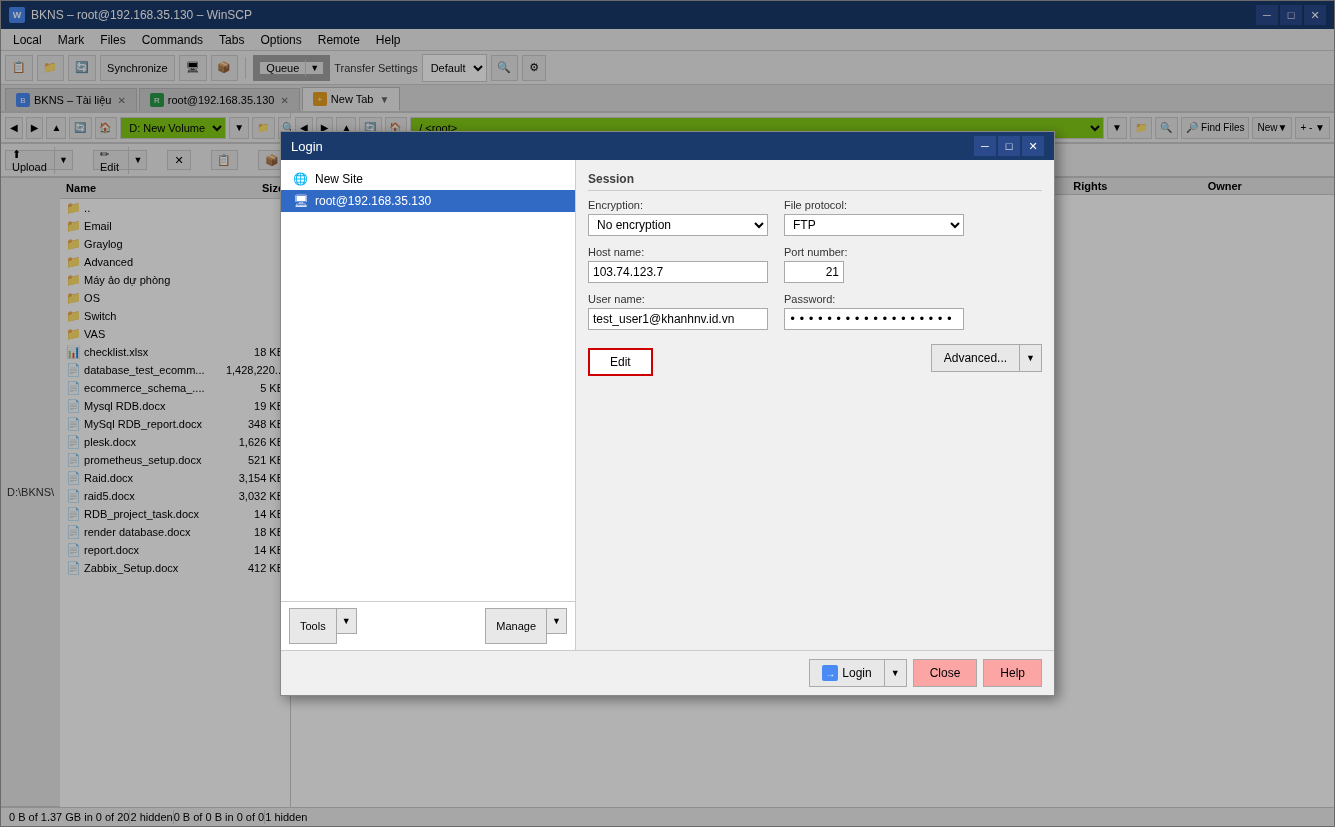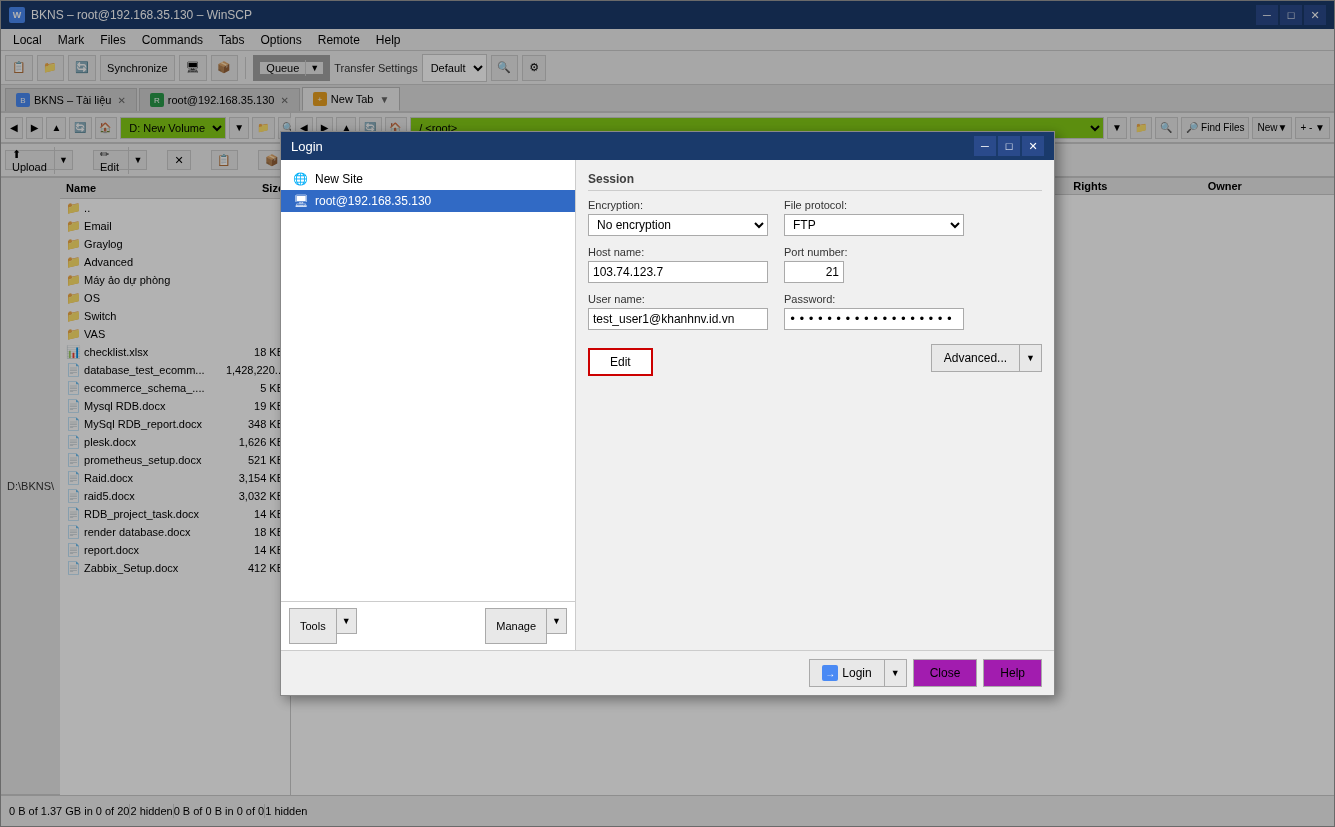--- a/index.html
+++ b/index.html
@@ -62,21 +62,21 @@
     .file-icon { width: 16px; height: 16px; margin: 0 2px 0 6px; display: inline-flex; align-items: center; justify-content: center; font-size: 12px; }
     .file-name { flex: 1; overflow: hidden; text-overflow: ellipsis; white-space: nowrap; }
     .file-size { width: 80px; text-align: right; padding-right: 6px; }
 
     
     .right-pane { flex: 1; background: white; display: flex; flex-direction: column; }
     .right-columns { display: flex; background: #e8e8e8; border-bottom: 1px solid #ccc; font-size: 11px; font-weight: bold; }
     .rcol { padding: 2px 8px; }
 
     
-    .status-bar { background: #f0f0f0; height: 31px; display: flex; align-items: center; padding: 8px 8px; border-top: 1px solid #ccc; font-size: 11px; }
+    .status-bar { background: #f0f0f0; height: 19px; display: flex; align-items: center; padding: 8px 8px; border-top: 1px solid #ccc; font-size: 11px; }
     .status-sep { width: 1px; height: 14px; background: #ccc; }
 
     
     .modal-overlay { position: fixed; top: 0; left: 0; width: 1335px; height: 827px; background: rgba(0,0,0,0.3); display: flex; align-items: center; justify-content: center; z-index: 100; }
 
     
     .login-dialog { background: #f0f0f0; border: 1px solid #888; width: 775px; box-shadow: 4px 4px 12px rgba(0,0,0,0.4); }
     .dialog-title { background: #1a3a6b; color: white; height: 28px; display: flex; align-items: center; padding: 0 10px; justify-content: space-between; font-size: 13px; }
     .dialog-title-controls { display: flex; gap: 2px; }
     .dialog-title-btn { width: 22px; height: 20px; background: #2a4a8b; border: none; color: white; cursor: pointer; display: flex; align-items: center; justify-content: center; font-size: 11px; }
@@ -99,21 +99,21 @@
     .form-row { display: flex; gap: 16px; margin-bottom: 10px; align-items: flex-start; }
     .form-group { display: flex; flex-direction: column; gap: 3px; }
     .form-label { font-size: 11px; color: #333; }
     .form-input { height: 22px; border: 1px solid #aaa; background: white; font-size: 12px; padding: 1px 4px; }
     .form-input-wide { width: 180px; }
     .form-input-medium { width: 180px; }
     .form-input-port { width: 60px; text-align: right; }
     .form-input-password { font-family: monospace; letter-spacing: 2px; }
     .edit-btn { background: white; border: 2px solid #cc0000; padding: 4px 20px; cursor: pointer; font-size: 12px; height: 28px; display: flex; align-items: center; justify-content: flex-start; margin-top: 8px; }
     .dialog-footer { border-top: 1px solid #ccc; padding: 8px 12px; display: flex; justify-content: flex-end; gap: 6px; align-items: center; }
-    .footer-btn { background: #a21caf; border: 1px solid #aaa; padding: 4px 16px; cursor: pointer; font-size: 12px; height: 28px; }
+    .footer-btn { background: #fca5a5; border: 1px solid #aaa; padding: 4px 16px; cursor: pointer; font-size: 12px; height: 28px; }
     .login-btn-group { display: flex; }
     .login-main-btn { background: #e8e8e8; border: 1px solid #aaa; padding: 4px 12px; cursor: pointer; font-size: 12px; height: 28px; display: flex; align-items: center; gap: 4px; border-right: none; }
     .login-arrow-btn { background: #e8e8e8; border: 1px solid #aaa; padding: 4px 6px; cursor: pointer; font-size: 9px; height: 28px; display: flex; align-items: center; }
     .login-icon { width: 16px; height: 16px; background: #4a8af4; border-radius: 2px; display: inline-flex; align-items: center; justify-content: center; color: white; font-size: 10px; }
     .advanced-btn-group { display: flex; }
     .advanced-main { background: #e8e8e8; border: 1px solid #aaa; padding: 4px 12px; cursor: pointer; font-size: 12px; height: 28px; border-right: none; }
     .advanced-arrow { background: #e8e8e8; border: 1px solid #aaa; padding: 4px 6px; cursor: pointer; font-size: 9px; height: 28px; display: flex; align-items: center; }
 
     
     .folder-icon-color { color: #f0c040; }

